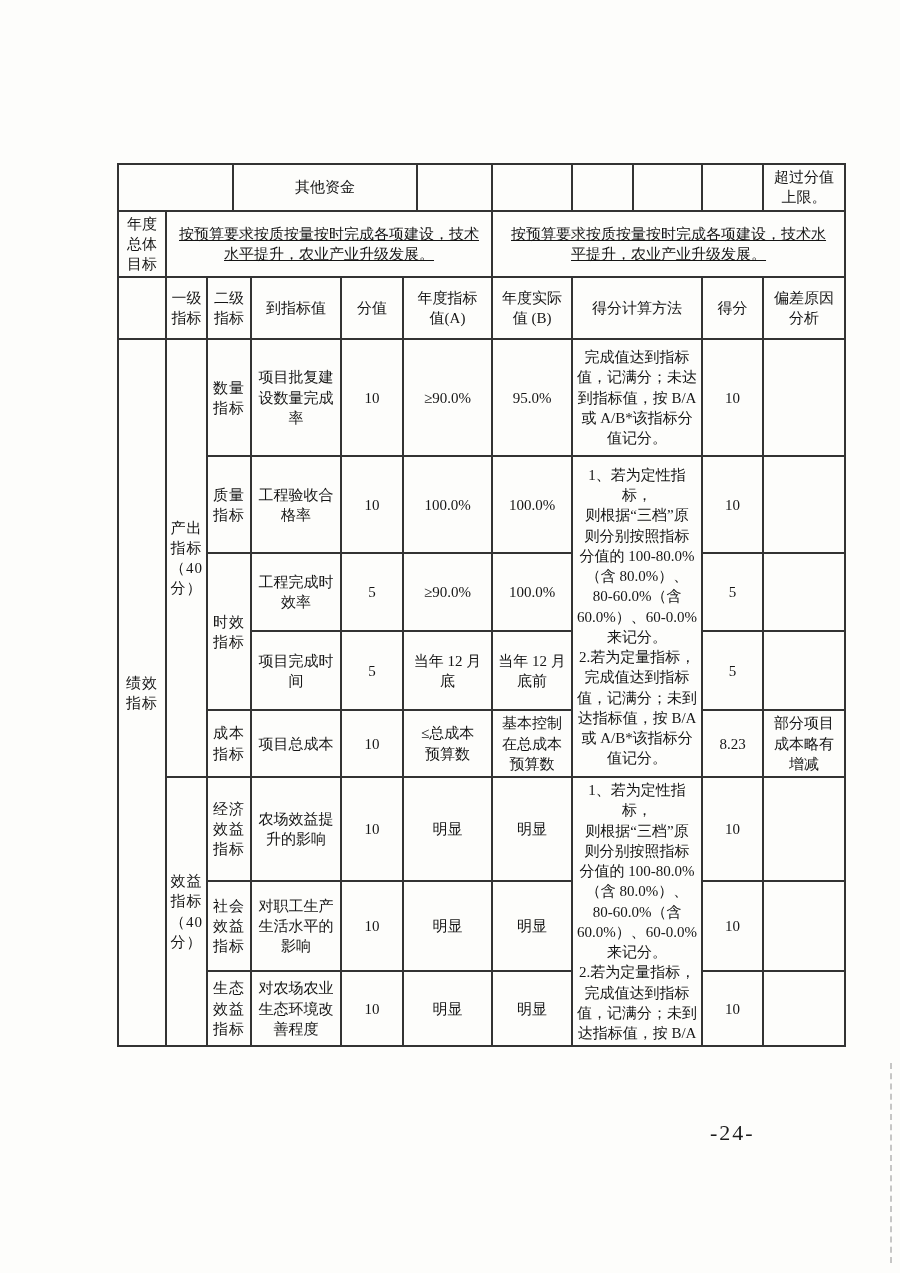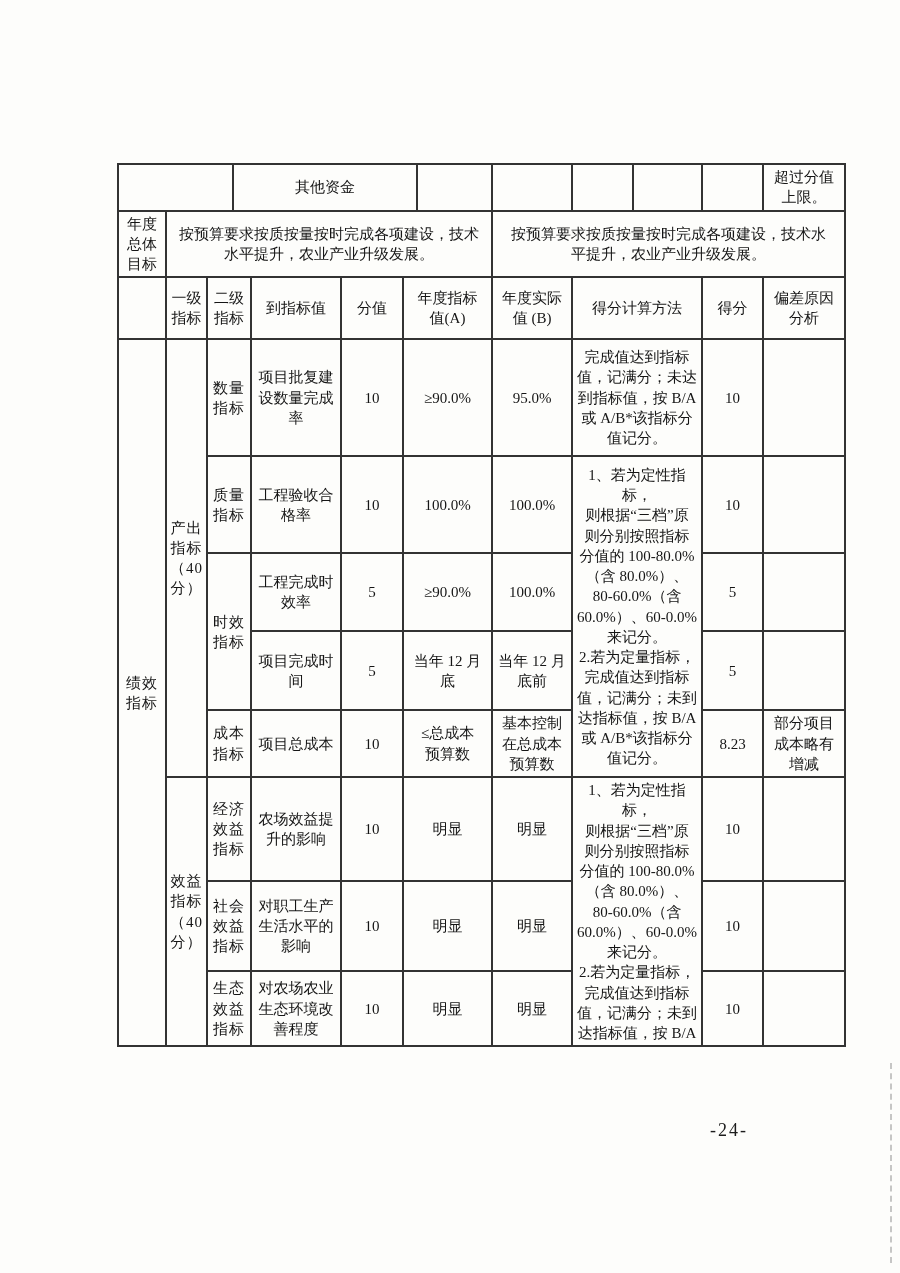--- a/index.html
+++ b/index.html
@@ -33,27 +33,27 @@
     word-break: break-all;
   }
   td.al { text-align: left; padding-left: 5px; }
   td.lvl { letter-spacing: 1px; }
   td.method {
     font-size: 14px;
     line-height: 21px;
     padding: 1px 2px;
     text-align: center;
   }
-  td.goal { font-size: 15px; line-height: 25px; }
+  td.goal { font-size: 15px; line-height: 25px; text-decoration: underline; }
   td.notecell { font-size: 15px; line-height: 20px; border-radius: 12px; }
   .page-number {
     position: absolute;
     left: 710px;
     top: 1120px;
-    font-size: 18px;
+    font-size: 22px;
     letter-spacing: 2px;
     color: #1c1c1c;
   }
   .scan-artifact {
     position: absolute;
     left: 890px;
     top: 1063px;
     height: 200px;
     width: 0;
     border-left: 2px dashed #9a9a9a;

